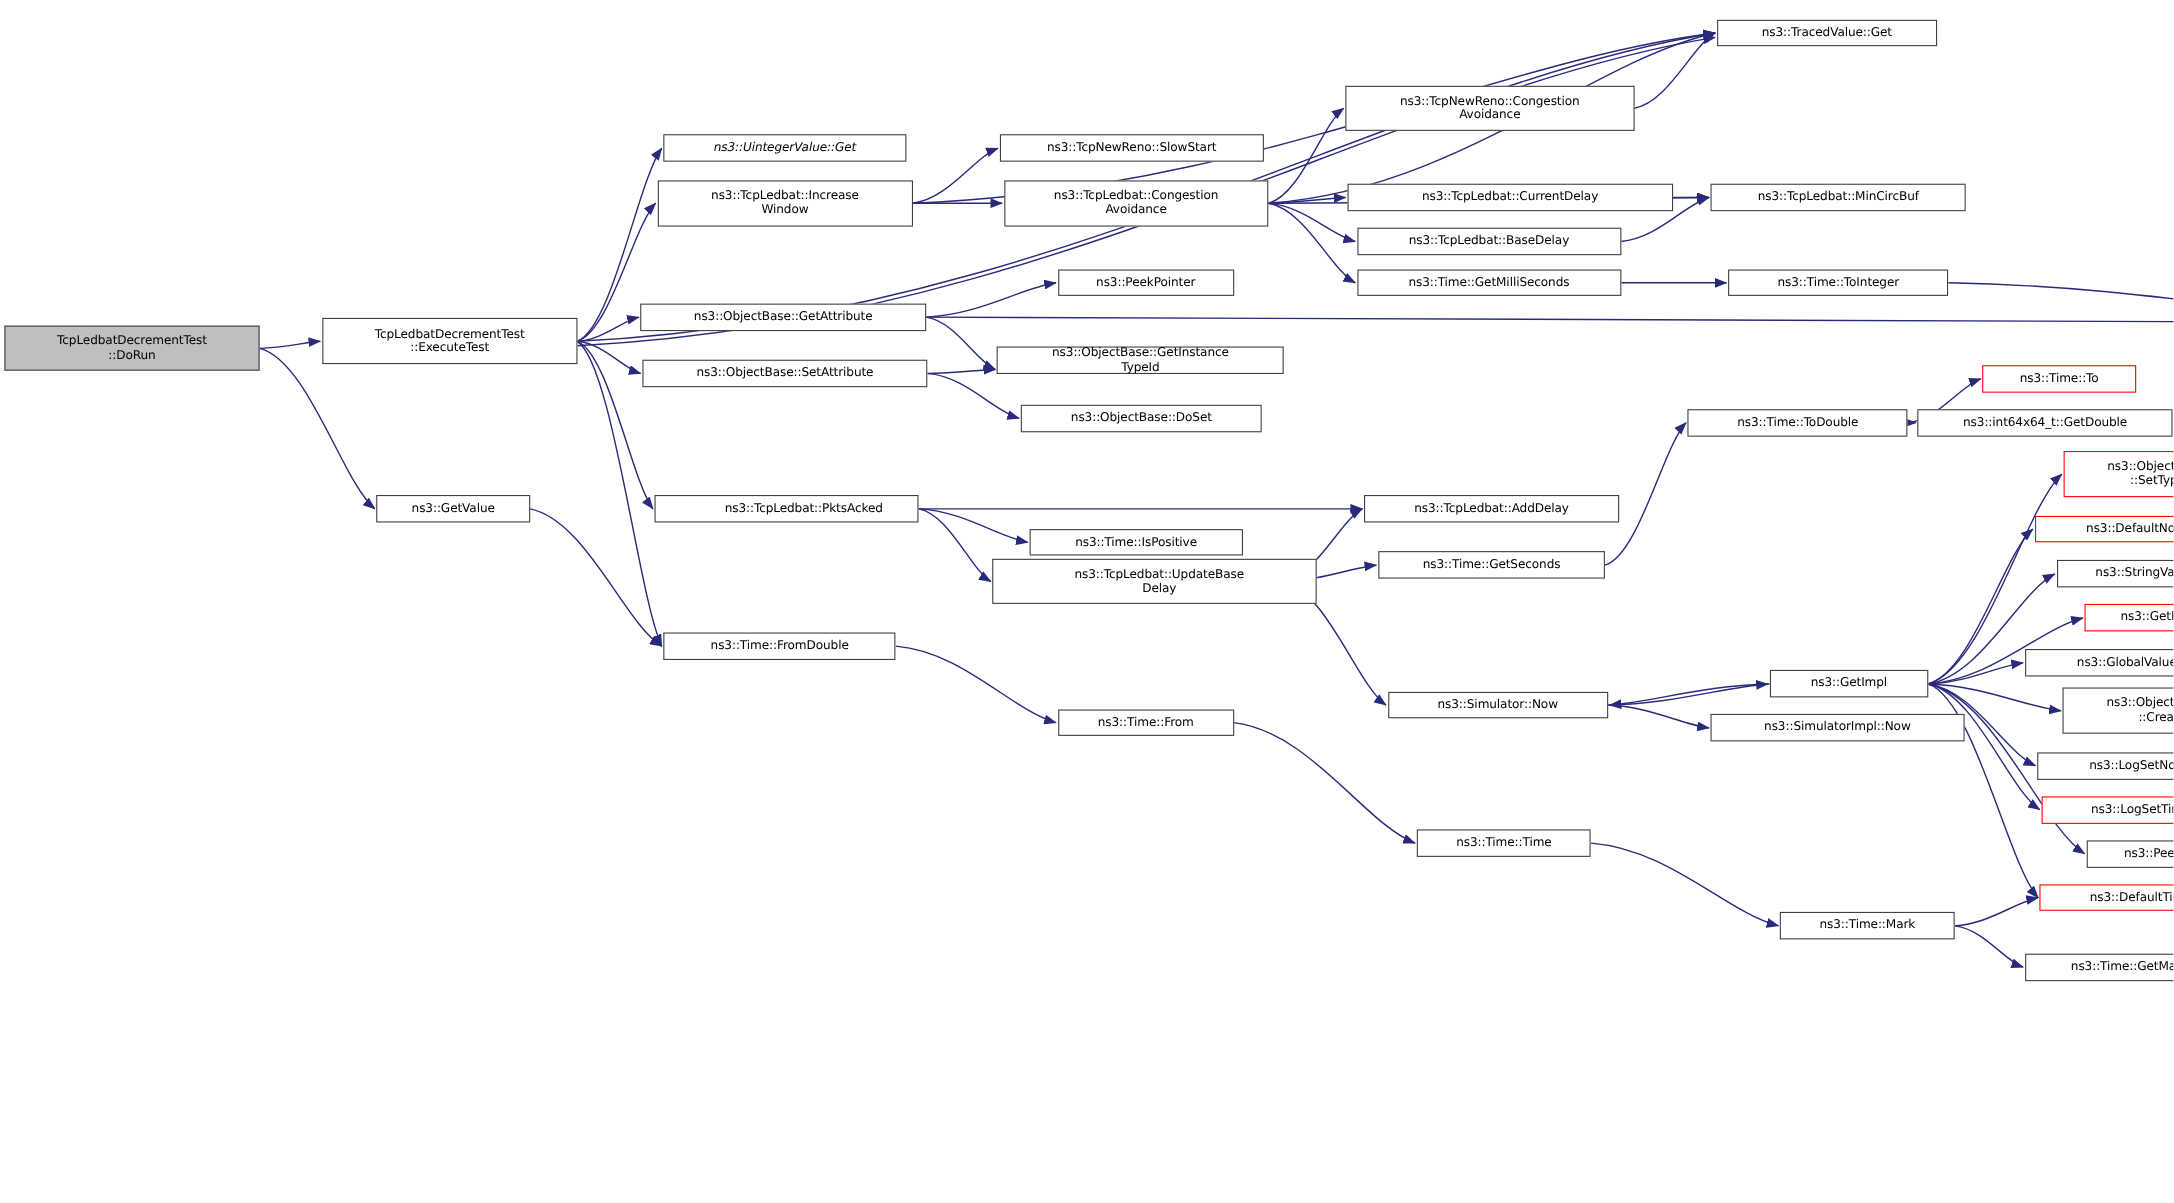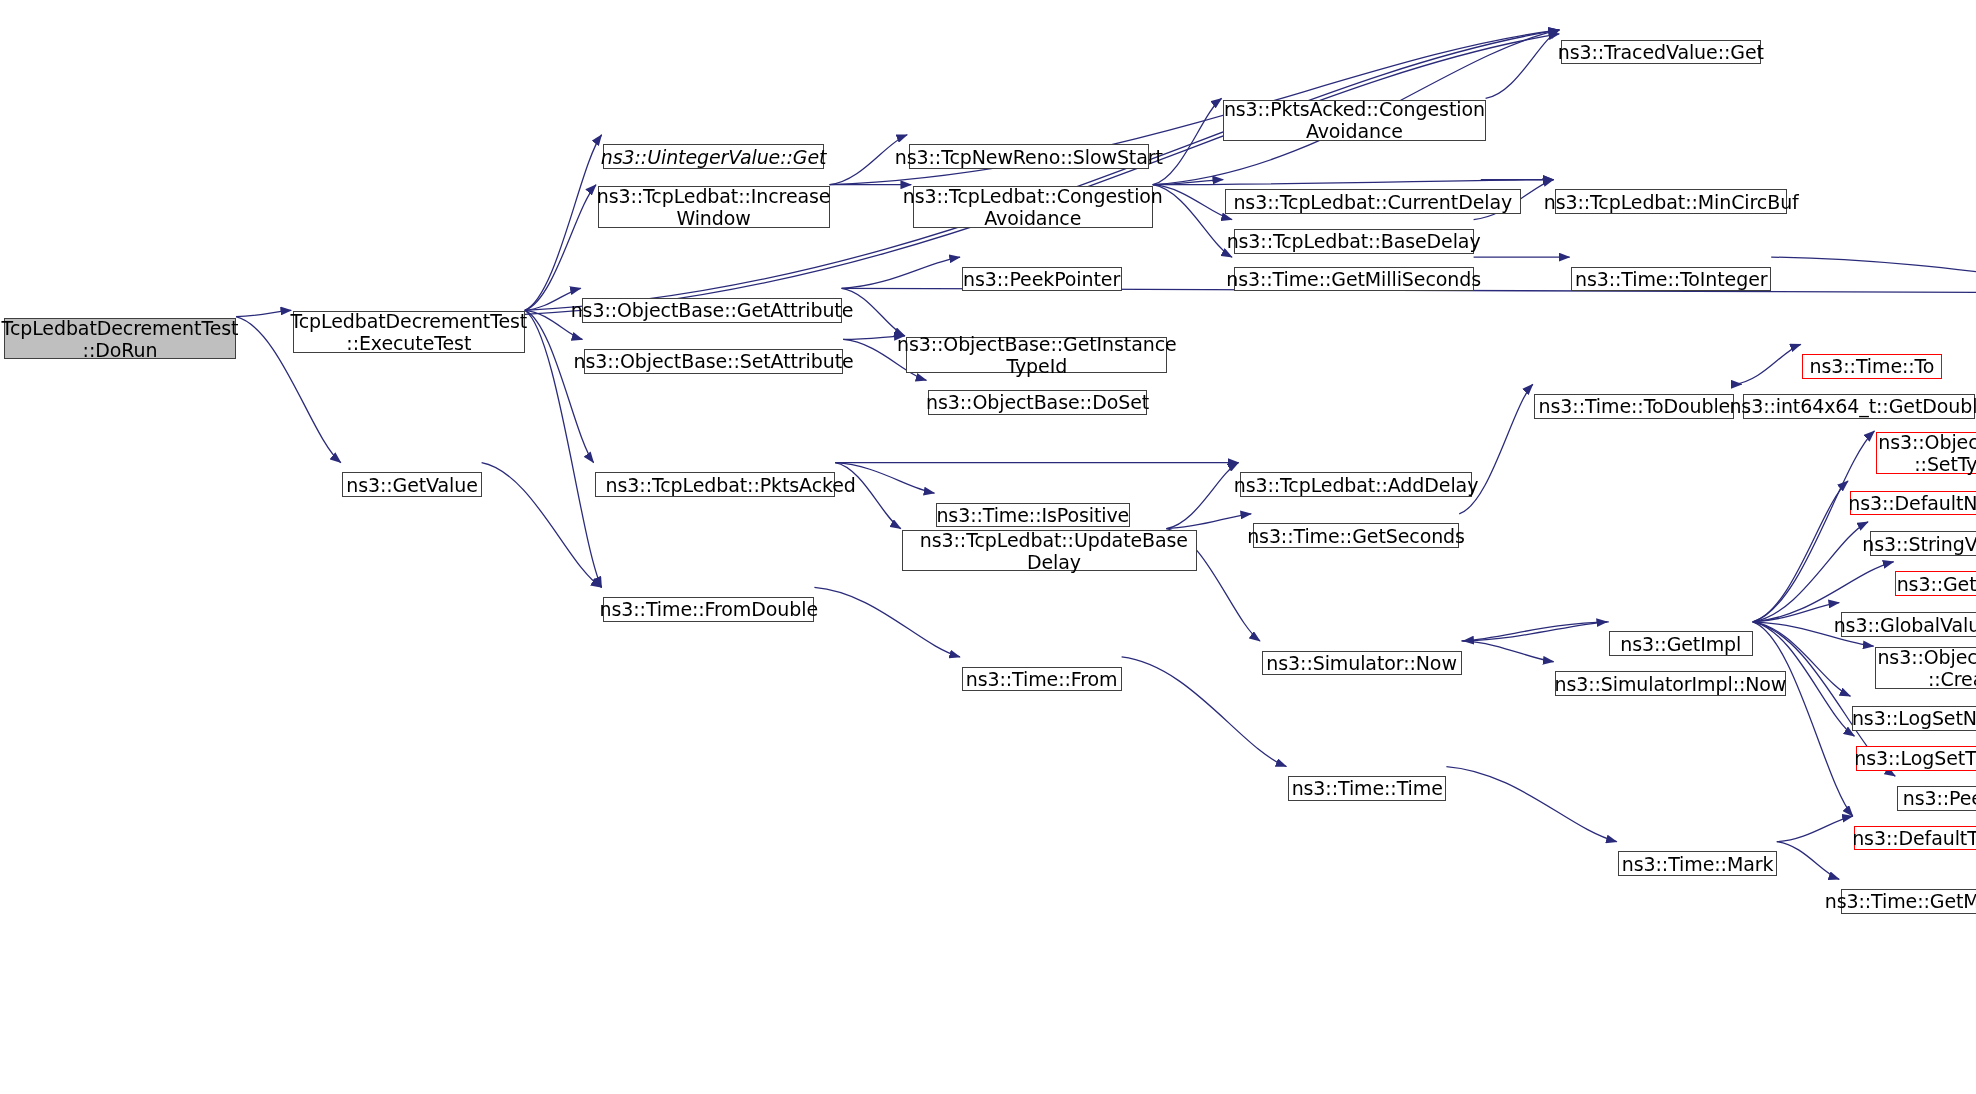--- a/index.html
+++ b/index.html
@@ -26,27 +26,26 @@
   .node {
     position: absolute;
     box-sizing: border-box;
     display: flex;
     align-items: center;
     justify-content: center;
     text-align: center;
     background: #ffffff;
     border: 1px solid #404040;
     color: #000000;
-    font-size: 19px;
+    font-size: 11px;
     line-height: 1.16;
     letter-spacing: -0.1px;
     white-space: pre-line;
     padding: 0 4px;
     z-index: 5;
-    margin-top: 22px;
   }
   .node.red {
     border: 1px solid #ff0000;
   }
   .node.current {
     background: #bfbfbf;
     border: 1px solid #404040;
   }
 </style>
 </head>
@@ -128,32 +127,32 @@
       <div class="node current" style="left: 4px; top: 295.892px; width: 232px; height: 41.5848px;">TcpLedbatDecrementTest
 ::DoRun</div>
       <div class="node" style="left: 292.8px; top: 289.494px; width: 232px; height: 41.5848px;">TcpLedbatDecrementTest
 ::ExecuteTest</div>
       <div class="node" style="left: 603.2px; top: 122.355px; width: 220.8px; height: 24.7909px; font-style: italic;">ns3::UintegerValue::Get</div>
       <div class="node" style="left: 597.6px; top: 163.94px; width: 232px; height: 41.5848px;">ns3::TcpLedbat::Increase
 Window</div>
       <div class="node" style="left: 908.8px; top: 122.355px; width: 240px; height: 24.7909px;">ns3::TcpNewReno::SlowStart</div>
       <div class="node" style="left: 912.8px; top: 163.94px; width: 240px; height: 41.5848px;">ns3::TcpLedbat::Congestion
 Avoidance</div>
-      <div class="node" style="left: 1223.2px; top: 77.5716px; width: 262.4px; height: 41.5848px;">ns3::PktsAcked::Congestion
+      <div class="node" style="left: 1223.2px; top: 77.5716px; width: 262.4px; height: 41.5848px;">ns3::TcpNewReno::Congestion
 Avoidance</div>
       <div class="node" style="left: 1560.8px; top: 17.5936px; width: 200px; height: 24.7909px;">ns3::TracedValue::Get</div>
       <div class="node" style="left: 1224.8px; top: 167.139px; width: 296px; height: 24.7909px;">ns3::TcpLedbat::CurrentDelay</div>
       <div class="node" style="left: 1555.2px; top: 167.139px; width: 232px; height: 24.7909px;">ns3::TcpLedbat::MinCircBuf</div>
       <div class="node" style="left: 1233.6px; top: 207.124px; width: 240px; height: 24.7909px;">ns3::TcpLedbat::BaseDelay</div>
       <div class="node" style="left: 1233.6px; top: 244.711px; width: 240px; height: 24.7909px;">ns3::Time::GetMilliSeconds</div>
       <div class="node" style="left: 1571.2px; top: 244.711px; width: 200px; height: 24.7909px;">ns3::Time::ToInteger</div>
       <div class="node" style="left: 961.6px; top: 244.711px; width: 160px; height: 24.7909px;">ns3::PeekPointer</div>
       <div class="node" style="left: 582.4px; top: 275.899px; width: 259.2px; height: 24.7909px;">ns3::ObjectBase::GetAttribute</div>
       <div class="node" style="left: 584px; top: 327.08px; width: 259.2px; height: 24.7909px;">ns3::ObjectBase::SetAttribute</div>
-      <div class="node" style="left: 906.4px; top: 315.085px; width: 260.8px; height: 36px;">ns3::ObjectBase::GetInstance
+      <div class="node" style="left: 906.4px; top: 315.085px; width: 260.8px; height: 25px;">ns3::ObjectBase::GetInstance
 TypeId</div>
       <div class="node" style="left: 928px; top: 367.865px; width: 219.2px; height: 24.7909px;">ns3::ObjectBase::DoSet</div>
       <div class="node" style="left: 342.4px; top: 450.235px; width: 139.2px; height: 24.7909px;">ns3::GetValue</div>
       <div class="node" style="left: 595.2px; top: 450.235px; width: 240px; height: 24.7909px; padding-left: 35px;">ns3::TcpLedbat::PktsAcked</div>
       <div class="node" style="left: 936px; top: 480.624px; width: 193.6px; height: 24.7909px;">ns3::Time::IsPositive</div>
       <div class="node" style="left: 1240px; top: 450.235px; width: 232px; height: 24.7909px;">ns3::TcpLedbat::AddDelay</div>
       <div class="node" style="left: 902.4px; top: 507.814px; width: 295px; height: 41.5848px; padding-left: 12px;">ns3::TcpLedbat::UpdateBase
 Delay</div>
       <div class="node" style="left: 1252.8px; top: 501.417px; width: 206.4px; height: 24.7909px;">ns3::Time::GetSeconds</div>
       <div class="node" style="left: 1534.4px; top: 371.864px; width: 200px; height: 24.7909px;">ns3::Time::ToDouble</div>

